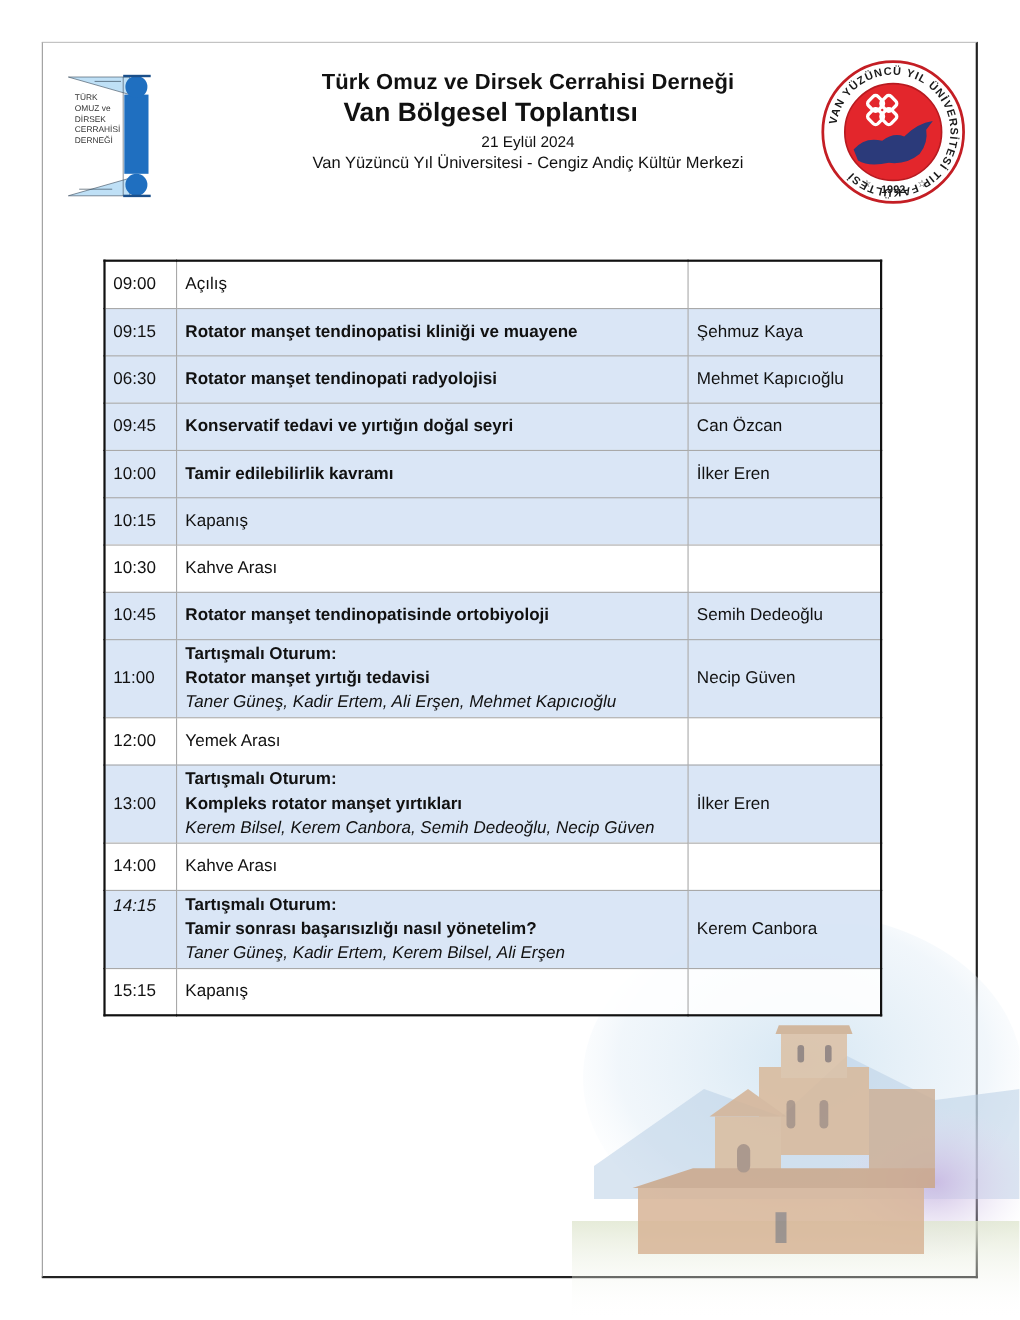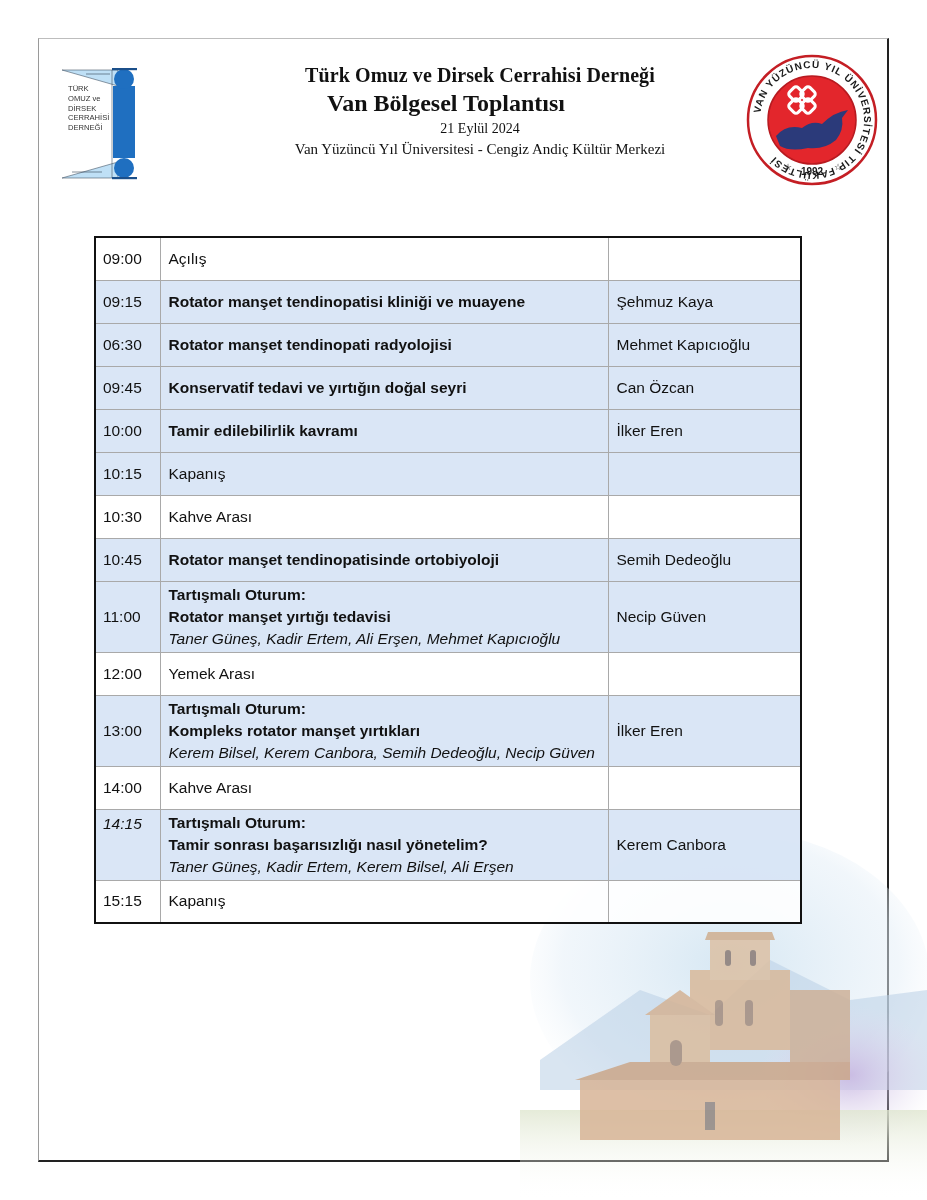--- a/index.html
+++ b/index.html
@@ -17,37 +17,37 @@
   .illustration { position: absolute; left: 520px; top: 840px; width: 407px; height: 360px; }
 
   
   .logo-left { position: absolute; left: 62px; top: 62px; width: 80px; height: 118px; }
   .logo-left-text {
     position: absolute; left: 68px; top: 84px; font-size: 7.6px; line-height: 9.8px; color: #333;
     font-family: "Liberation Sans", sans-serif;
   }
   .logo-right { position: absolute; left: 746px; top: 54px; width: 132px; height: 132px; }
 
-  .title-block { position: absolute; left: 200px; top: 62px; width: 560px; text-align: center; font-family: Liberation Serif, serif; }
+  .title-block { position: absolute; left: 200px; top: 62px; width: 560px; text-align: center; }
   .title1 { font-size: 20px; font-weight: bold; line-height: 26px; letter-spacing: 0.1px; padding-left: 0px; }
   .title2 { font-size: 24px; font-weight: bold; line-height: 30px; margin-left: -68px; }
   .date { font-size: 14px; line-height: 20px; margin-top: 1px; }
   .venue { font-size: 15px; line-height: 20px; }
 
   
   .schedule {
     position: absolute; left: 94px; top: 236px; width: 708px;
     border: 2px solid #111; border-collapse: collapse; box-sizing: border-box;
   }
   .schedule td {
     border: 1px solid #a9a9a9; font-size: 15.5px; line-height: 22px; vertical-align: middle;
     padding: 0 8px; height: 43px; box-sizing: border-box;
   }
   .schedule td.time { width: 65px; padding: 0 0 0 7px; }
-  .schedule td.speaker { width: 193px; }
+  .schedule td.speaker { width: 176px; }
   .schedule tr.shaded td { background: rgba(215, 228, 245, 0.92); }
   .schedule tr.plain td { background: rgba(255, 255, 255, 0.85); }
   .schedule td.topic.multi { padding-top: 2px; padding-bottom: 2px; }
   .bold { font-weight: bold; }
   .ital { font-style: italic; display: block; }
   .blk { display: block; }
 </style>
 </head>
 <body>
 

